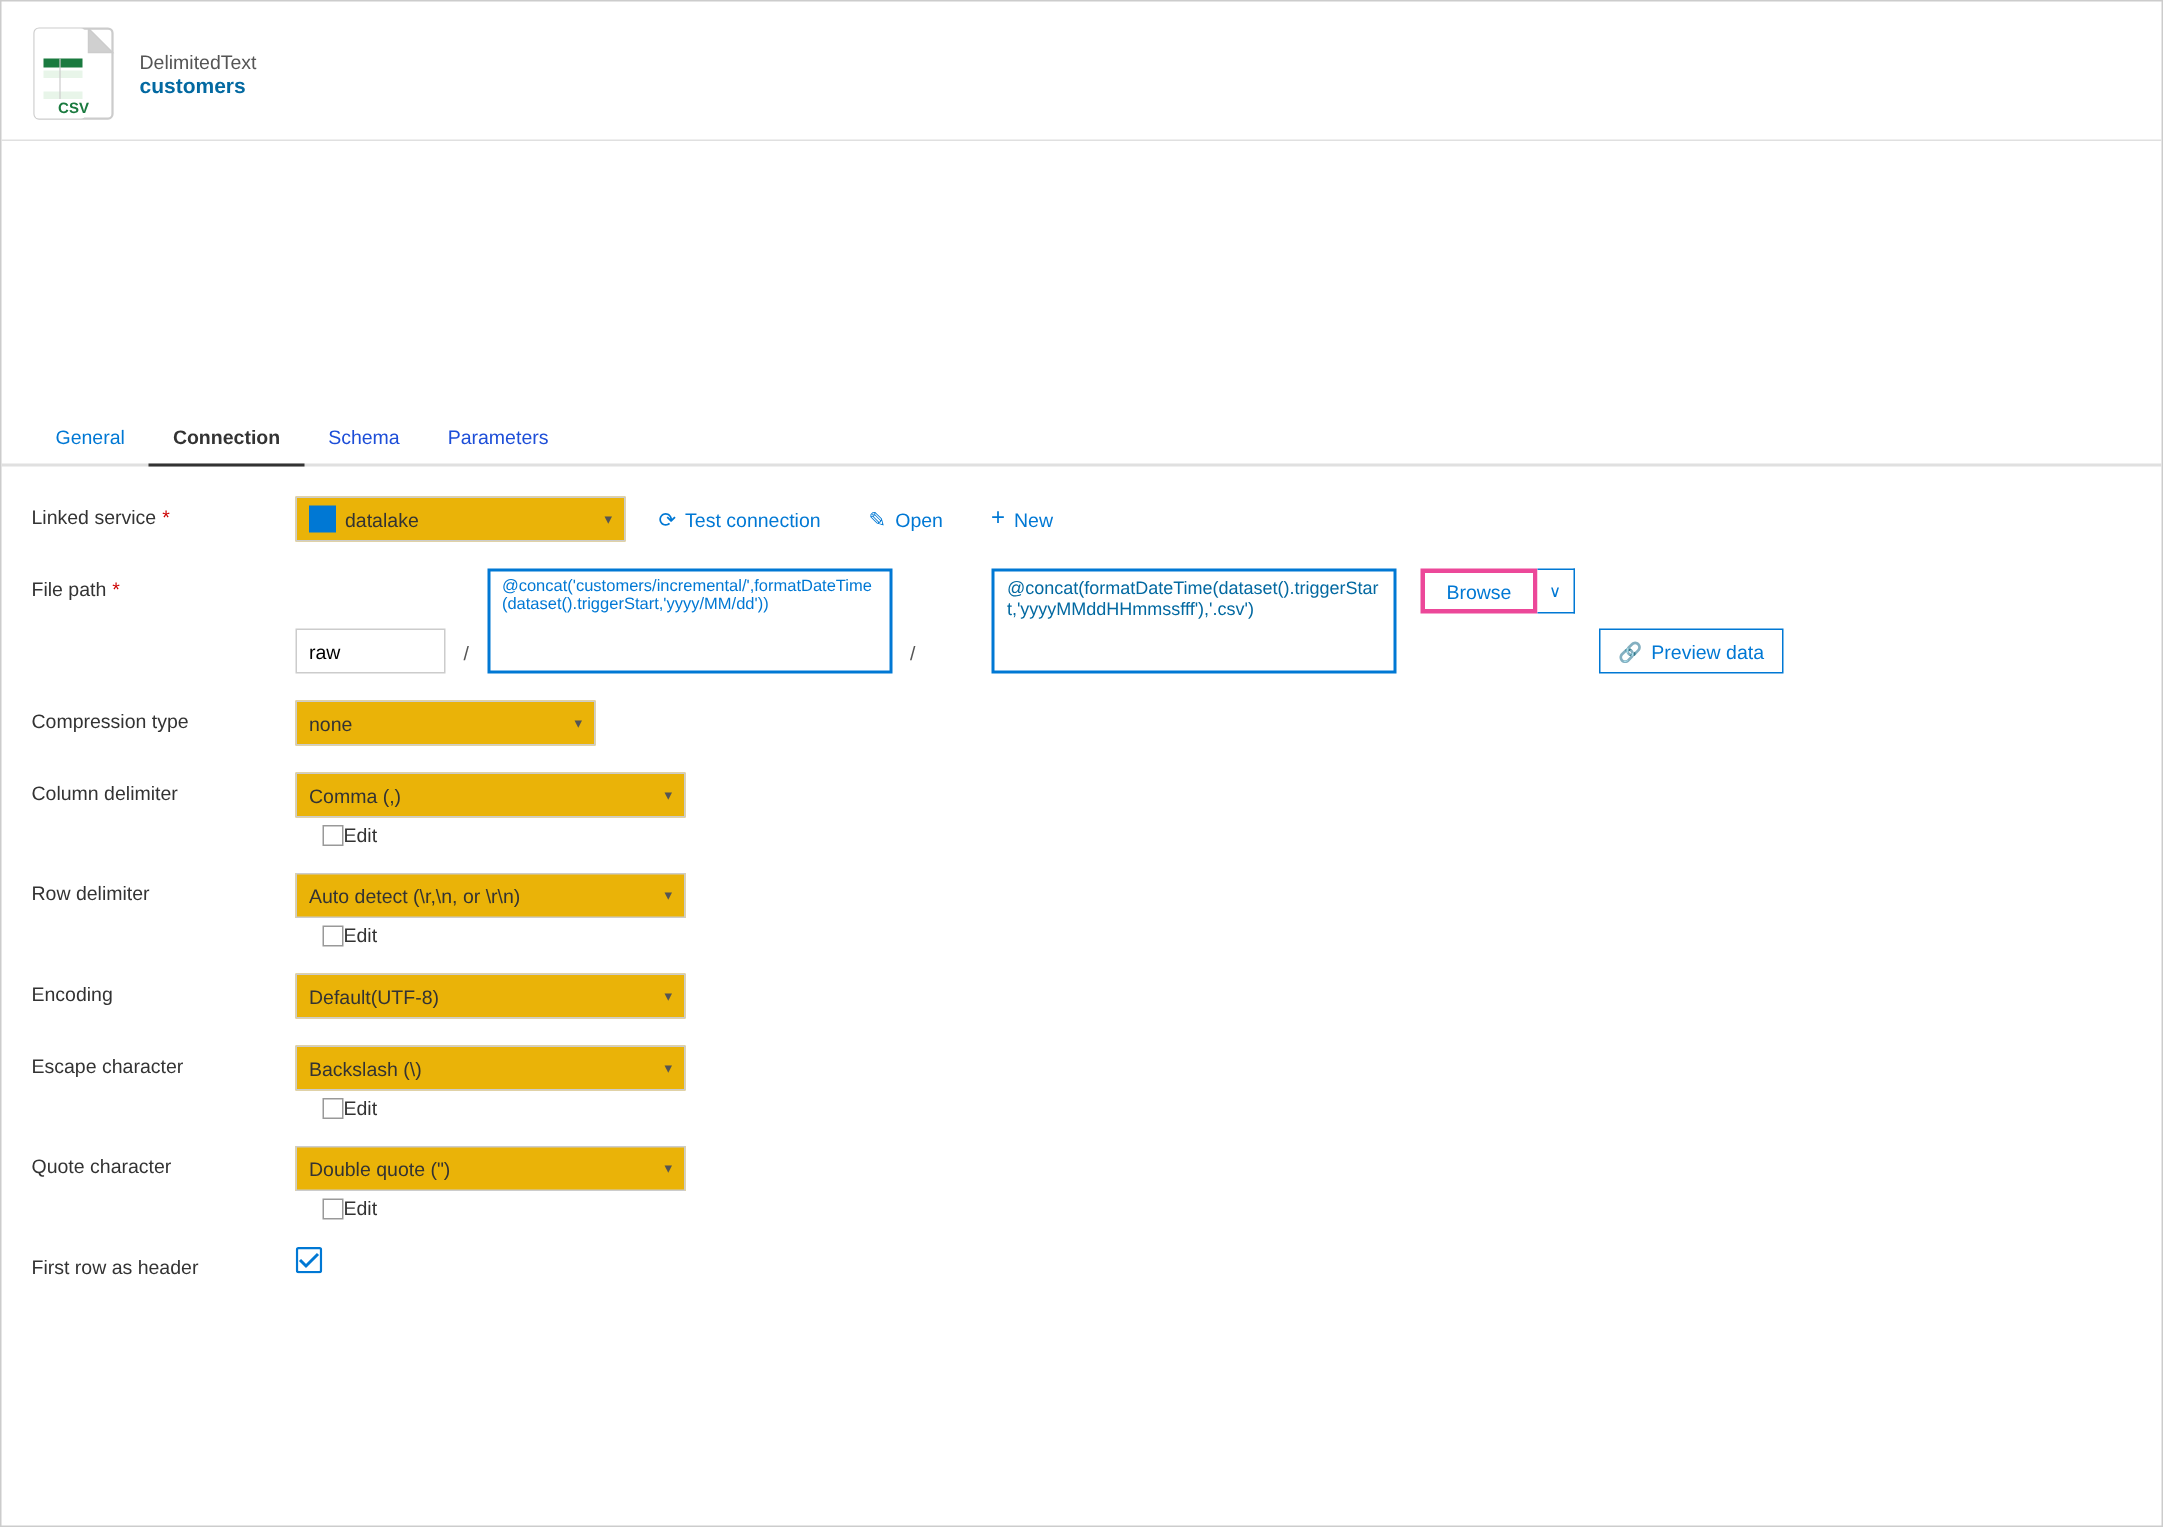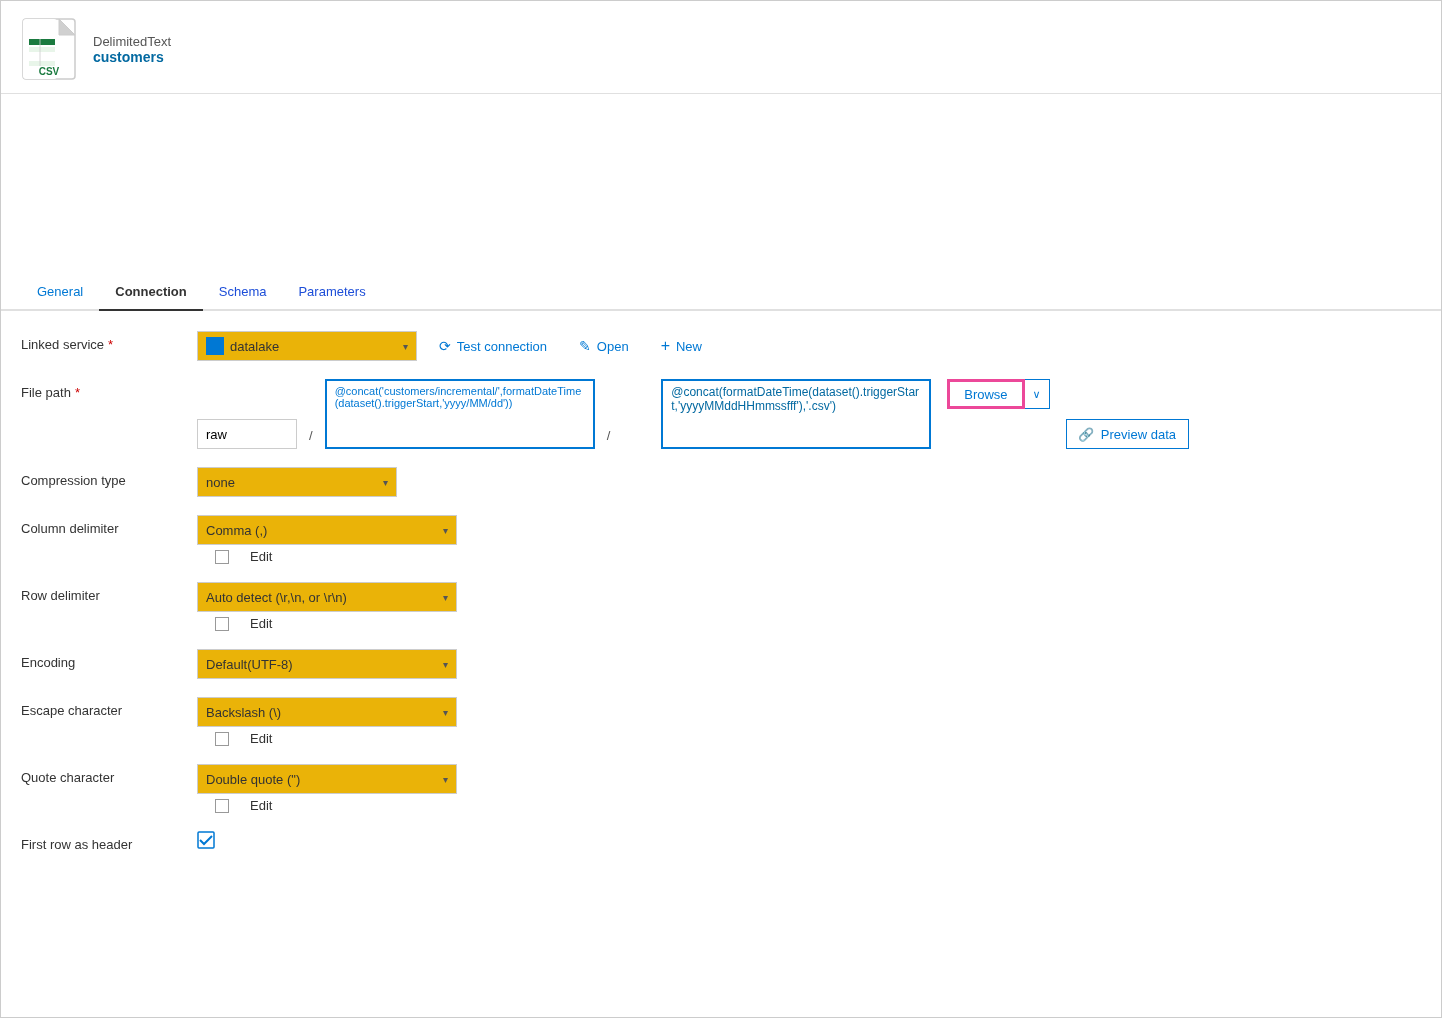--- a/index.html
+++ b/index.html
@@ -41,21 +41,21 @@
     .file-path-separator { padding: 6px 4px; color: #555; }
     .file-path-expr { border: 2px solid #0078d4; padding: 4px 8px; font-size: 11px; min-width: 260px; max-width: 270px; min-height: 70px; background: #fff; color: #0078d4; word-break: break-all; display: flex; align-items: flex-start; }
     .file-path-expr2 { border: 2px solid #0078d4; padding: 4px 8px; font-size: 12px; min-width: 260px; max-width: 270px; min-height: 70px; background: #fff; color: #0369a1; word-break: break-all; display: flex; align-items: flex-start; margin-left: 39px; }
     .browse-btn { border: 3px solid #ec4899; background: #fff; color: #0078d4; padding: 4px 14px; font-size: 13px; cursor: pointer; height: 30px; }
     .browse-chevron { border: 1px solid #0078d4; border-left: none; background: #fff; color: #0078d4; padding: 4px 8px; font-size: 11px; cursor: pointer; height: 30px; display: flex; align-items: center; }
     
     .preview-btn { display: flex; align-items: center; gap: 6px; border: 1px solid #0078d4; background: #fff; color: #0078d4; padding: 4px 12px; font-size: 13px; cursor: pointer; height: 30px; margin-left: 8px; }
     
     .compression-row .dropdown, .column-delimiter-row .dropdown, .row-delimiter-row .dropdown, .encoding-row .dropdown, .escape-row .dropdown, .quote-row .dropdown { min-width: 260px; }
     
-    .edit-row { display: flex; align-items: center; gap: 21px; margin-top: 4px; padding-left: 18px; }
+    .edit-row { display: flex; align-items: center; gap: 0; margin-top: 4px; padding-left: 18px; }
     .edit-checkbox { width: 14px; height: 14px; border: 1px solid #999; background: #fff; }
     .edit-label { font-size: 13px; color: #333; }
     
     .null-value-input { border: 1px solid #ccc; padding: 4px 8px; font-size: 13px; height: 30px; min-width: 260px; }
   </style>
 </head>
 <body>
 
 <div class="page-container">
 

